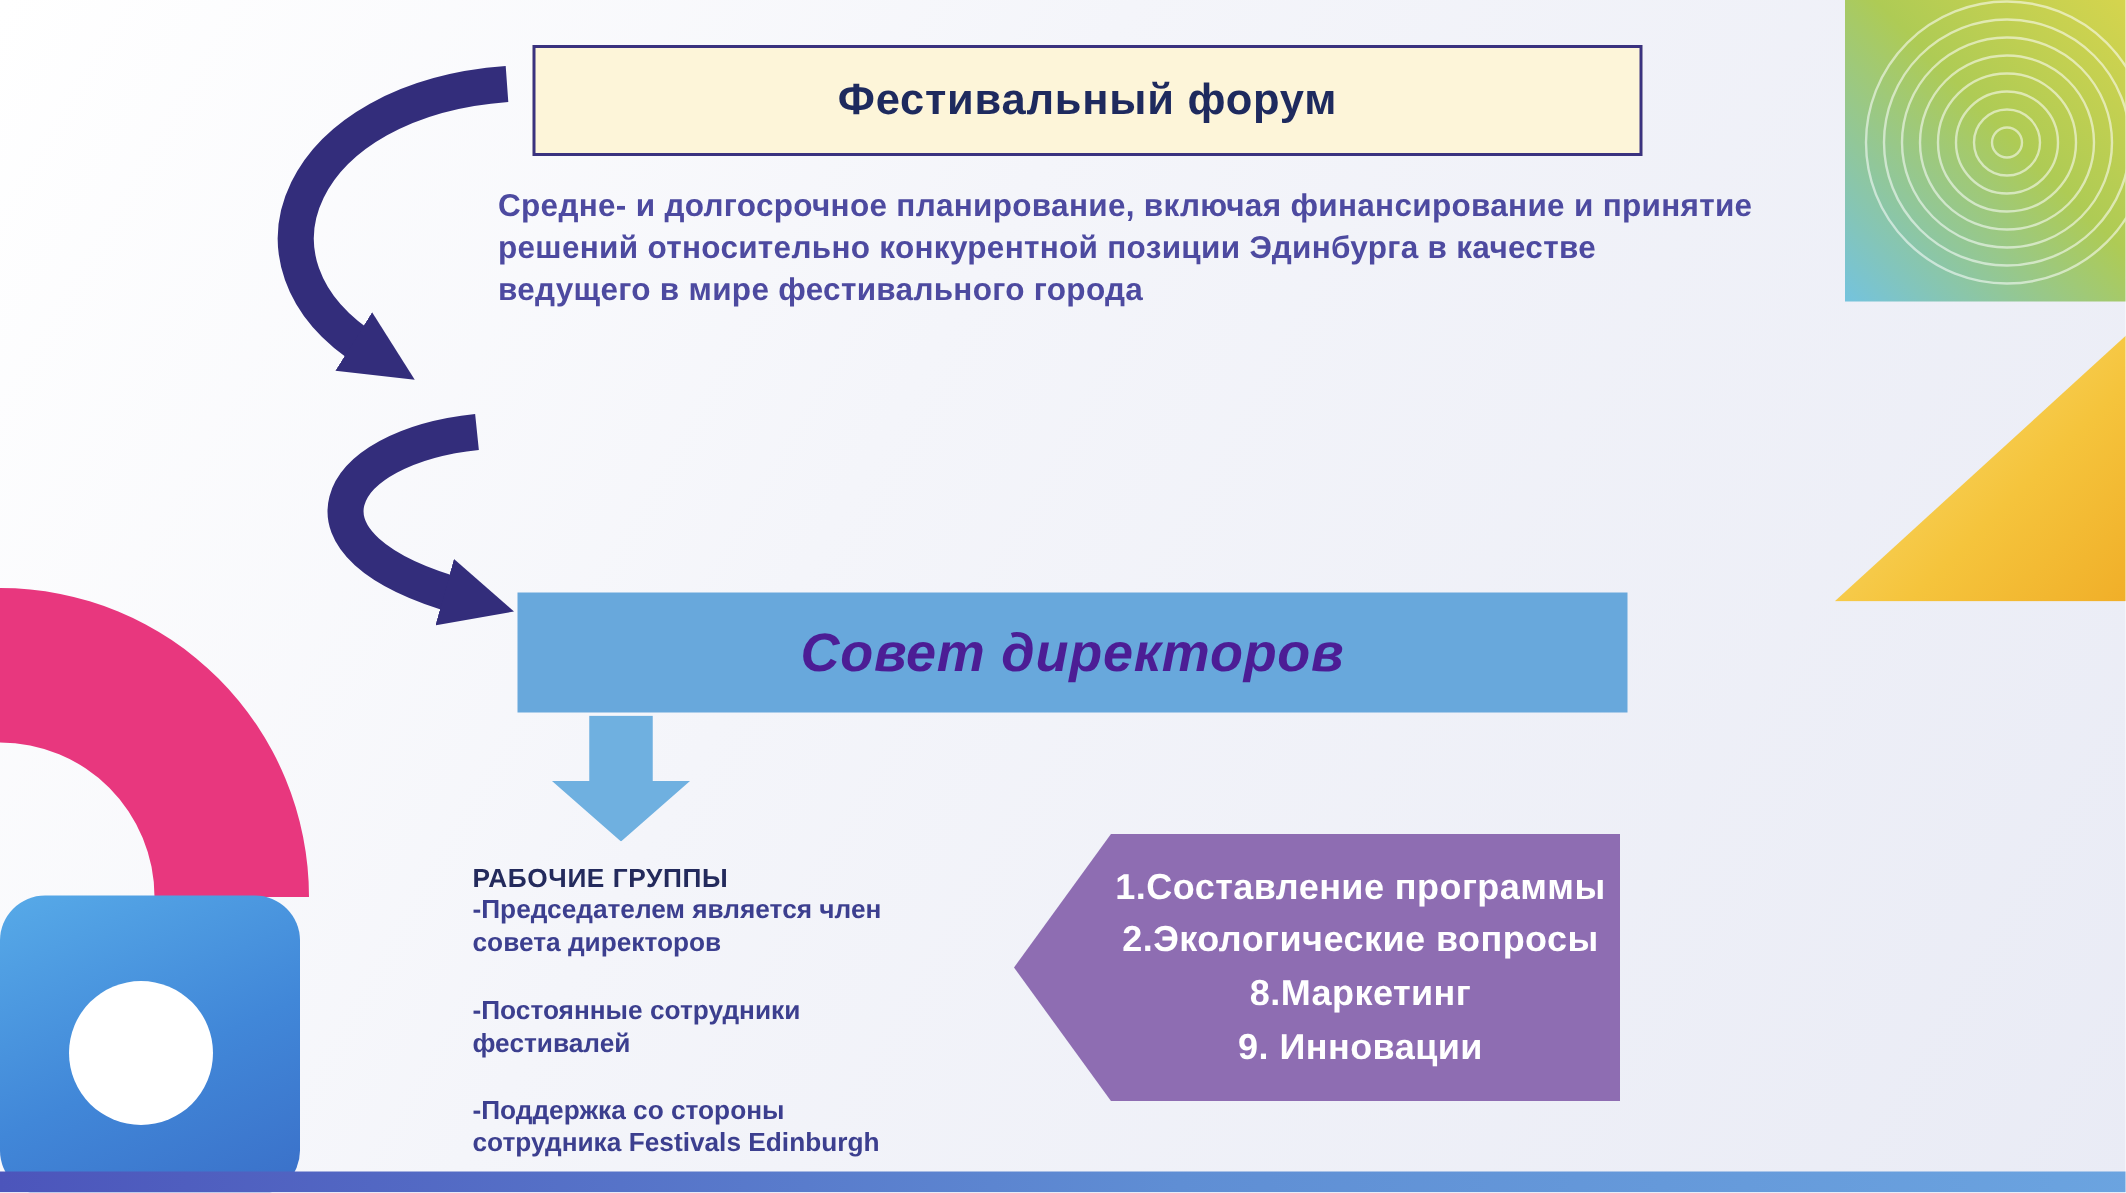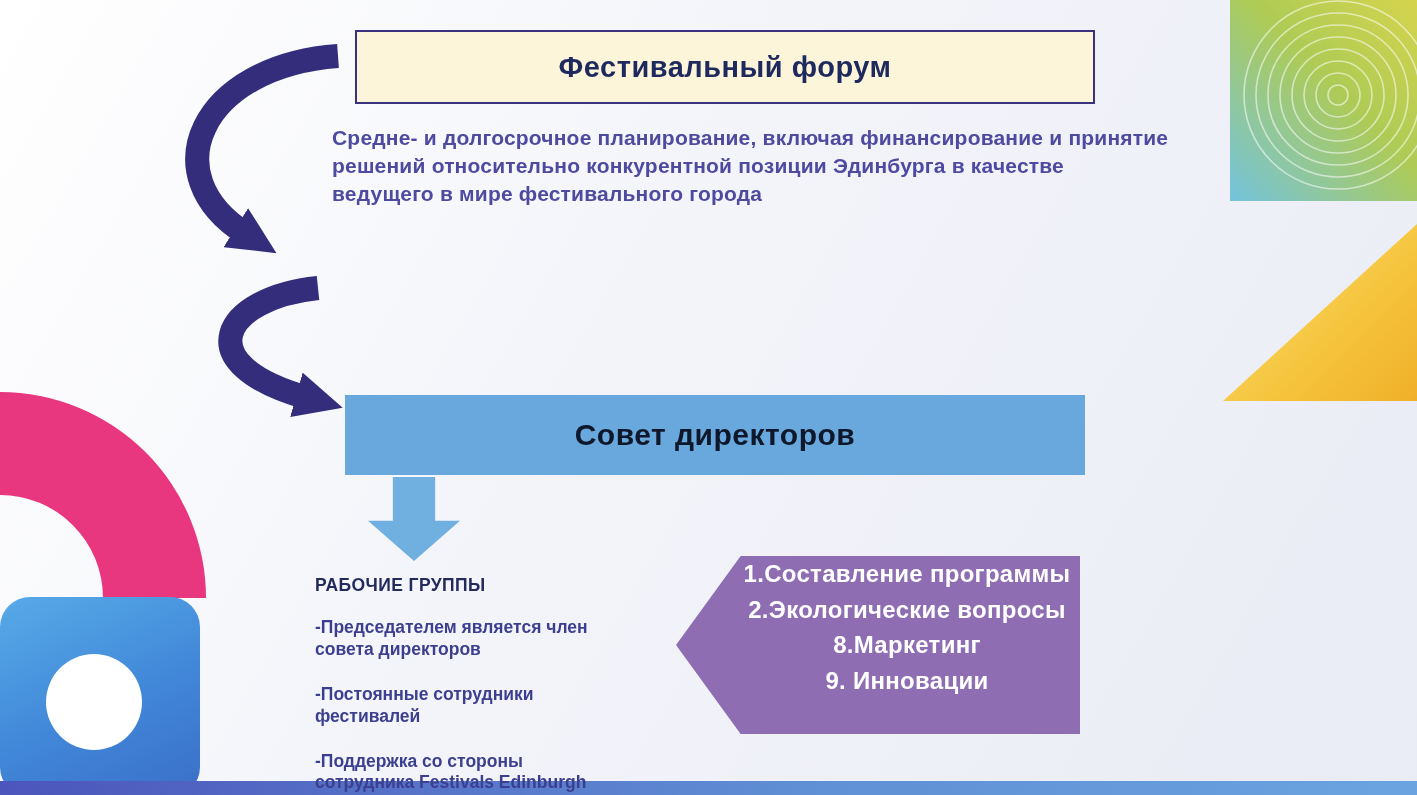--- a/index.html
+++ b/index.html
@@ -40,49 +40,49 @@
   .org-box {
     position:absolute; background:#fdf5d9; border:2px solid #3a327f;
     display:flex; align-items:center; justify-content:center; box-sizing:border-box;
   }
   .org-box .title {
     font-size:29px; font-weight:bold; color:#1e2a5e; letter-spacing:.5px; text-align:center;
   }
   #box-forum     { left:355px; top:30px;  width:740px; height:74px; }
   #box-committee { left:345px; top:216px; width:737px; height:77px; }
   #box-board     { left:345px; top:395px; width:740px; height:80px; background:#68a8dc; border:none; }
-  #box-board .title { color:#0f172a; font-size:30px; }
+  #box-board .title { color:#4c1d95; font-size:36px;font-style:italic; }
 
   .desc {
     position:absolute; color:#4d4aa0; font-size:21px; font-weight:600;
     line-height:1.33; letter-spacing:.2px;
   }
   #desc-forum     { left:332px; top:124px; width:838px; }
   #desc-committee { left:408px; top:313px; width:632px; }
 
   #down-arrow {
     position:absolute; left:368px; top:477px; width:92px; height:84px;
     background:#6fb0e0;
     clip-path: polygon(27% 0, 73% 0, 73% 52%, 100% 52%, 50% 100%, 0 52%, 27% 52%);
   }
 
   #working-groups {
     position:absolute; left:315px; top:575px; width:312px;
     color:#3c3f8f; font-size:17.5px; font-weight:600;
   }
   #working-groups .wg-heading {
-    font-weight:800; color:#232a5c; letter-spacing:.4px; margin-bottom:21px;
+    font-weight:800; color:#232a5c; letter-spacing:.4px; margin-bottom:0;
   }
   .wg-item { margin-bottom:23px; line-height:1.25; }
 
   #task-pentagon {
     position:absolute; left:676px; top:556px; width:404px; height:178px;
     background:#8e6db2;
     clip-path: polygon(0 50%, 16% 0, 100% 0, 100% 100%, 16% 100%);
-    display:flex; flex-direction:column; justify-content:flex-start; align-items:center;
+    display:flex; flex-direction:column; justify-content:center; align-items:center;
     padding-left:58px; box-sizing:border-box;
   }
   .task-line {
     color:#ffffff; font-size:24px; font-weight:600; line-height:1.48;
     text-align:center; letter-spacing:.3px;
   }
 </style>
 </head>
 <body>
 

